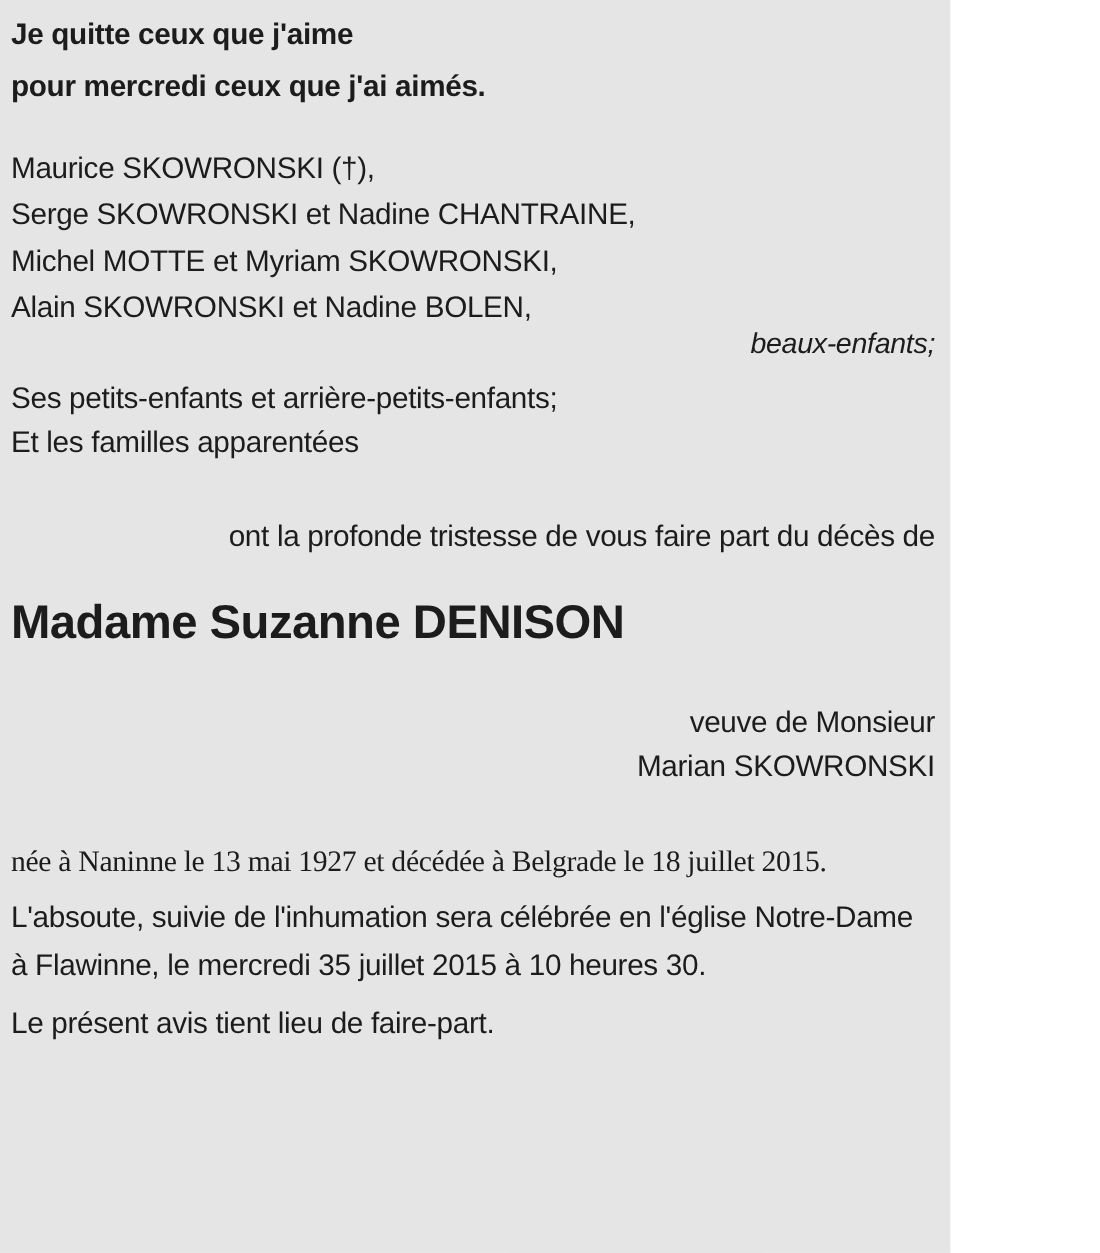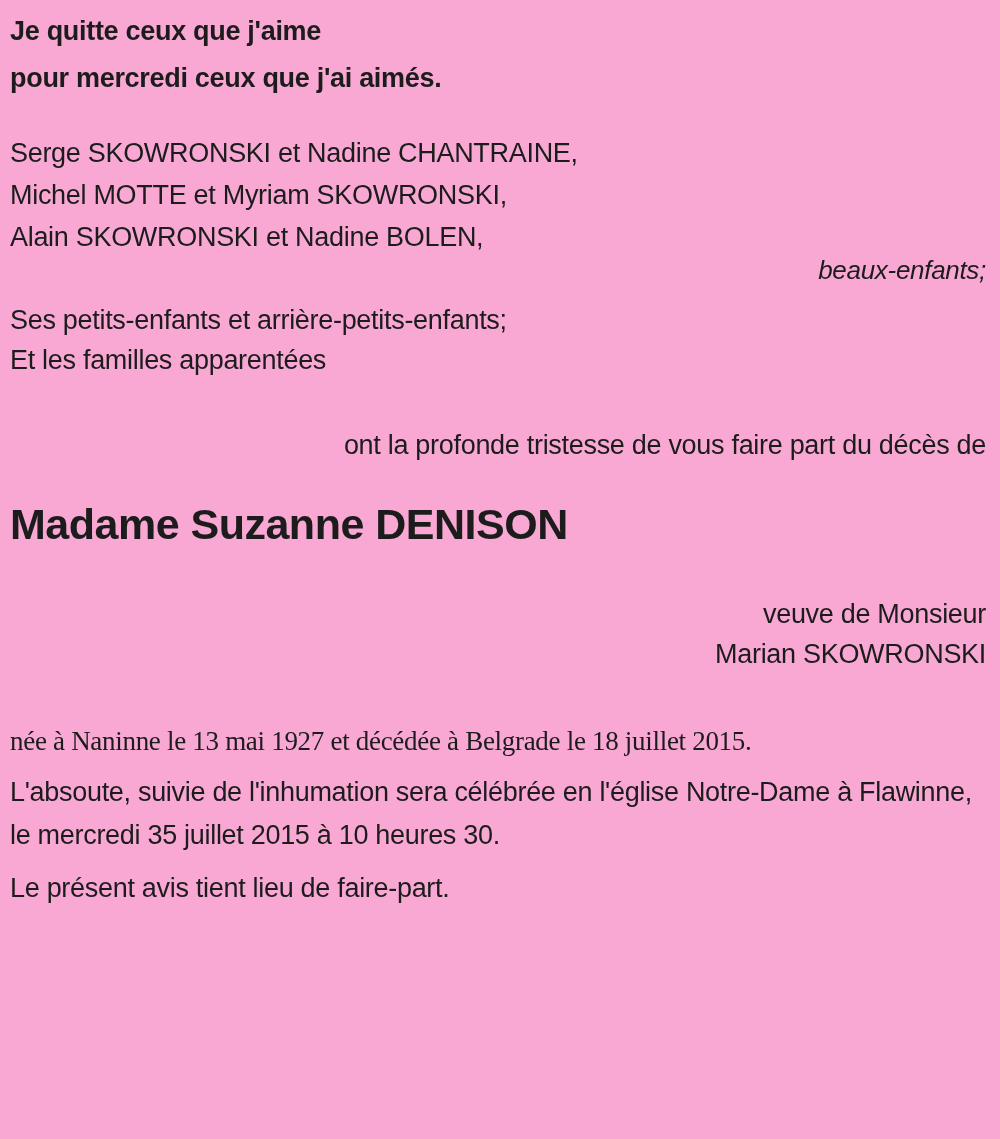--- a/index.html
+++ b/index.html
@@ -3,23 +3,23 @@
 <meta charset="utf-8">
 <title>Avis de décès</title>
 <style>
   html, body {
     margin: 0;
     padding: 0;
     background: #ffffff;
   }
   .page {
     position: relative;
-    width: 1000px;
+    width: 864px;
     height: 1139px;
-    background: #f9a8d4;
+    background: #e5e5e5;
     color: #1c1c1c;
     font-family: "Liberation Sans", "DejaVu Sans", sans-serif;
     box-sizing: border-box;
     padding: 8px 14px 4px 10px;
     overflow: hidden;
     letter-spacing: -0.3px;
   }
   p { margin: 0; }
   .epigraph {
     font-weight: bold;
@@ -89,20 +89,21 @@
 <body>
 
 <div class="page">
 
   <div class="epigraph">
     <p>Je quitte ceux que j'aime</p>
     <p>pour mercredi ceux que j'ai aimés.</p>
   </div>
 
   <div class="relatives">
+    <p>Maurice SKOWRONSKI (†),</p>
     <p>Serge SKOWRONSKI et Nadine CHANTRAINE,</p>
     <p>Michel MOTTE et Myriam SKOWRONSKI,</p>
     <p>Alain SKOWRONSKI et Nadine BOLEN,</p>
   </div>
 
   <div class="relationship">
     <p>beaux-enfants;</p>
   </div>
 
   <div class="family-lines">

